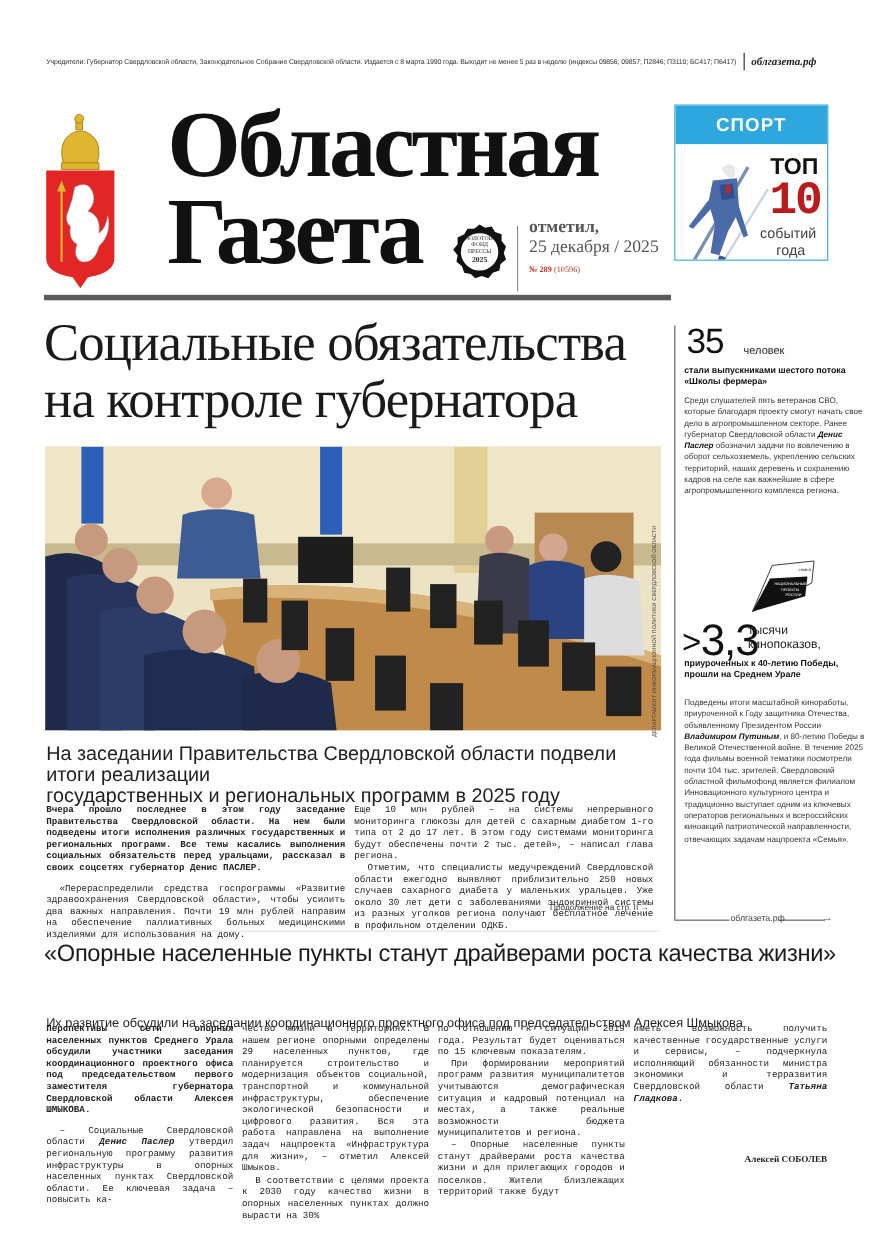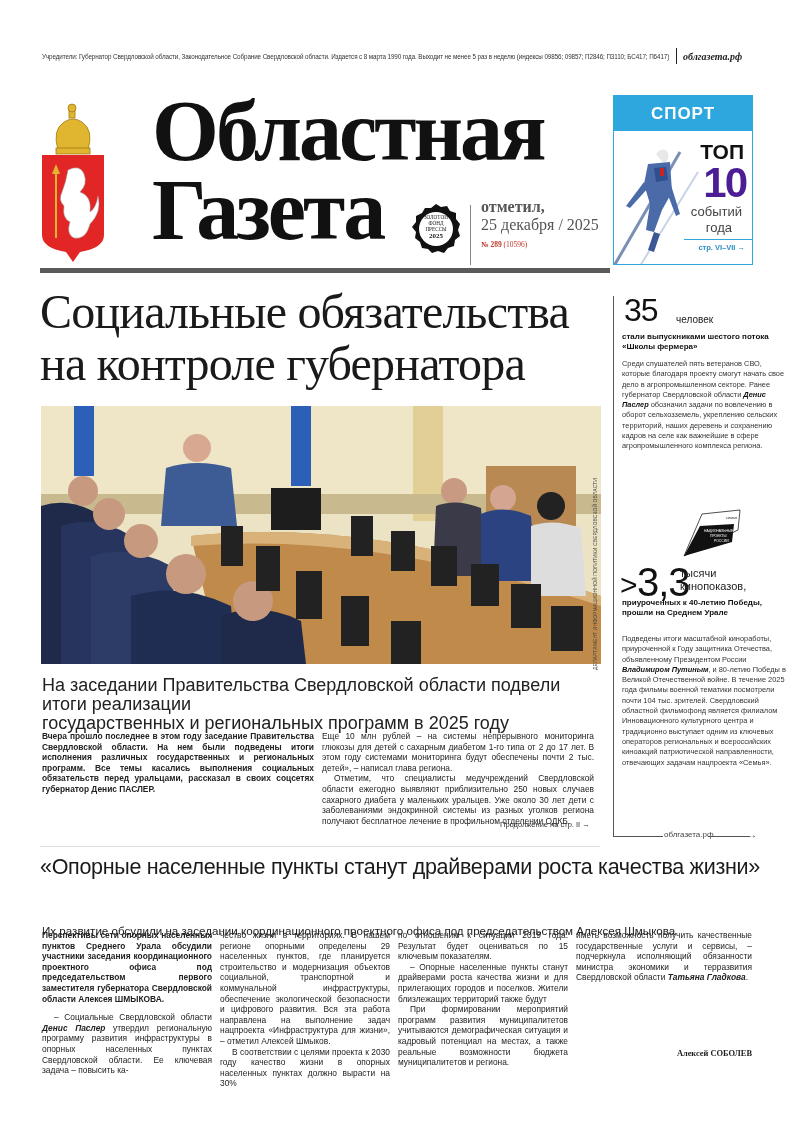--- a/index.html
+++ b/index.html
@@ -25,42 +25,42 @@
 
   .date-sep { left: 470px; top: 205px; width: 1px; height: 60px; background: #888; }
   .weekday { left: 481px; top: 198px; font-size: 16px; color: #555; font-weight: bold; }
   .datestr { left: 481px; top: 216px; font-size: 16px; color: #555; }
   .issue { left: 481px; top: 240px; font-size: 7.5px; color: #c0392b; }
   .issue b { font-weight: bold; }
 
   .mast-rule { left: 40px; top: 268px; width: 570px; height: 5px; background: #5a5a5a; }
 
   
-  .sport { left: 613px; top: 95px; width: 140px; height: 170px; border: 1.5px solid #2da7de; background: #fff; overflow: hidden; }
+  .sport { left: 613px; top: 95px; width: 140px; height: 142px; border: 1.5px solid #2da7de; background: #fff; overflow: hidden; }
   .sport-head { position: absolute; left: 0; top: 0; width: 100%; height: 35px; background: #2da7de; color: #fff; font-family: "Liberation Sans", sans-serif; font-weight: bold; font-size: 17px; text-align: center; line-height: 35px; letter-spacing: 1px; }
   .sport-img { position: absolute; left: -4px; top: 36px; width: 90px; height: 134px; }
   .top-label { position: absolute; right: 8px; top: 44px; font-family: "Liberation Sans", sans-serif; font-weight: bold; font-size: 21px; color: #111; }
-  .top-num { position: absolute; right: 6px; top: 63px; font-family: Liberation Sans, sans-serif; font-weight: bold; font-size: 42px; color: #4c1d95; letter-spacing: -2px; margin-left: 38px; }
+  .top-num { position: absolute; right: 6px; top: 63px; font-family: Liberation Mono, monospace; font-weight: bold; font-size: 42px; color: #b91c1c; letter-spacing: -2px; margin-left: 38px; }
   .top-sub1 { position: absolute; right: 10px; top: 108px; font-family: "Liberation Sans", sans-serif; font-size: 13px; color: #444; }
   .top-sub2 { position: absolute; right: 20px; top: 124px; font-family: "Liberation Sans", sans-serif; font-size: 13px; color: #444; }
   .sport-link { position: absolute; right: 7px; top: 147px; font-family: "Liberation Sans", sans-serif; font-size: 7.5px; color: #2a8fc4; font-weight: bold; }
   .sport-link-line { position: absolute; left: 70px; top: 143px; width: 70px; height: 1px; background: #2da7de; }
 
   
   .headline { left: 40px; top: 286px; width: 570px; font-family: "Liberation Serif", serif; font-size: 48px; line-height: 52px; color: #1a1a1a; letter-spacing: -0.8px; }
 
   
   .photo { left: 41px; top: 406px; width: 560px; height: 258px; overflow: hidden; background: #e9dfbd; }
   .photo-credit { left: 592px; top: 430px; width: 14px; height: 240px; }
   .photo-credit span { position: absolute; left: 0; top: 240px; transform-origin: 0 0; transform: rotate(-90deg); font-family: "Liberation Sans", sans-serif; font-size: 5px; color: #444; white-space: nowrap; letter-spacing: 0.1px; }
 
   
   .lead { left: 42px; top: 676px; width: 560px; font-family: "Liberation Sans", sans-serif; font-size: 18px; line-height: 19px; color: #222; }
 
-  .col-text { font-family: Liberation Sans, sans-serif; font-size: 8.4px; line-height: 10.6px; color: #222; text-align: justify; hyphens: auto; }
+  .col-text { font-family: Liberation Mono, monospace; font-size: 8.4px; line-height: 10.6px; color: #222; text-align: justify; hyphens: auto; }
   .col-text p { text-indent: 12px; }
   .col-text p.noind { text-indent: 0; }
   .col-text .bold { font-weight: bold; }
   .art1-col1 { left: 42px; top: 731px; width: 272px; }
   .art1-col2 { left: 322px; top: 731px; width: 272px; }
   .cont { left: 500px; top: 820px; font-family: "Liberation Sans", sans-serif; font-size: 7.5px; color: #333; }
 
   .bottom-rule { left: 40px; top: 846px; width: 560px; height: 1px; background: #e0e0e0; }
 
   
@@ -215,20 +215,21 @@
     <span>ДЕПАРТАМЕНТ ИНФОРМАЦИОННОЙ ПОЛИТИКИ СВЕРДЛОВСКОЙ ОБЛАСТИ</span>
   </div>
 
 <div class="abs lead">
   <div>На заседании Правительства Свердловской области подвели итоги реализации</div>
   <div>государственных и региональных программ в 2025 году</div>
 </div>
 
 <div class="abs col-text art1-col1">
   <p class="noind bold">Вчера прошло последнее в этом году заседание Правительства Свердловской области. На нем были подведены итоги исполнения различных государственных и региональных программ. Все темы касались выполнения социальных обязательств перед уральцами, рассказал в своих соцсетях губернатор Денис ПАСЛЕР.</p>
+  <p style="margin-top:8px">«Перераспределили средства госпрограммы «Развитие здравоохранения Свердловской области», чтобы усилить два важных направления. Почти 19 млн рублей направим на обеспечение паллиативных больных медицинскими изделиями для использования на дому.</p>
 </div>
 <div class="abs col-text art1-col2">
   <p class="noind">Еще 10 млн рублей – на системы непрерывного мониторинга глюкозы для детей с сахарным диабетом 1-го типа от 2 до 17 лет. В этом году системами мониторинга будут обеспечены почти 2 тыс. детей», – написал глава региона.</p>
   <p>Отметим, что специалисты медучреждений Свердловской области ежегодно выявляют приблизительно 250 новых случаев сахарного диабета у маленьких уральцев. Уже около 30 лет дети с заболеваниями эндокринной системы из разных уголков региона получают бесплатное лечение в профильном отделении ОДКБ.</p>
 </div>
 <div class="abs cont">Продолжение на стр. II →</div>
 
 <div class="abs bottom-rule"></div>
 
 <div class="abs side-rule"></div>
@@ -265,19 +266,19 @@
 <div class="abs col-text c4-1">
   <p class="noind bold">Перспективы сети опорных населенных пунктов Среднего Урала обсудили участники заседания координационного проектного офиса под председательством первого заместителя губернатора Свердловской области Алексея ШМЫКОВА.</p>
   <p style="margin-top:8px"><span>– Социальные Свердловской области </span><b><i>Денис Паслер</i></b><span> утвердил региональную программу развития инфраструктуры в опорных населенных пунктах Свердловской области. Ее ключевая задача – повысить ка-</span></p>
 </div>
 <div class="abs col-text c4-2">
   <p class="noind">чество жизни в территориях. В нашем регионе опорными определены 29 населенных пунктов, где планируется строительство и модернизация объектов социальной, транспортной и коммунальной инфраструктуры, обеспечение экологической безопасности и цифрового развития. Вся эта работа направлена на выполнение задач нацпроекта «Инфраструктура для жизни», – отметил Алексей Шмыков.</p>
   <p>В соответствии с целями проекта к 2030 году качество жизни в опорных населенных пунктах должно вырасти на 30%</p>
 </div>
 <div class="abs col-text c4-3">
   <p class="noind">по отношению к ситуации 2019 года. Результат будет оцениваться по 15 ключевым показателям.</p>
+  <p>При формировании мероприятий программ развития муниципалитетов учитываются демографическая ситуация и кадровый потенциал на местах, а также реальные возможности бюджета муниципалитетов и региона.</p>
   <p>– Опорные населенные пункты станут драйверами роста качества жизни и для прилегающих городов и поселков. Жители близлежащих территорий также будут</p>
-  <p>При формировании мероприятий программ развития муниципалитетов учитываются демографическая ситуация и кадровый потенциал на местах, а также реальные возможности бюджета муниципалитетов и региона.</p>
 </div>
 <div class="abs col-text c4-4">
   <p class="noind"><span>иметь возможность получить качественные государственные услуги и сервисы, – подчеркнула исполняющий обязанности министра экономики и терразвития Свердловской области </span><b><i>Татьяна Гладкова</i></b><span>.</span></p>
 </div>
 <div class="abs signature">Алексей СОБОЛЕВ</div>
 
 </body></html>

